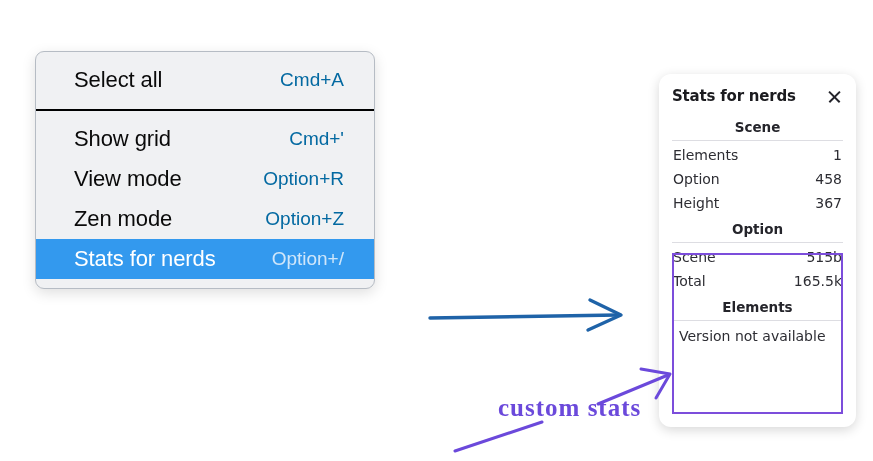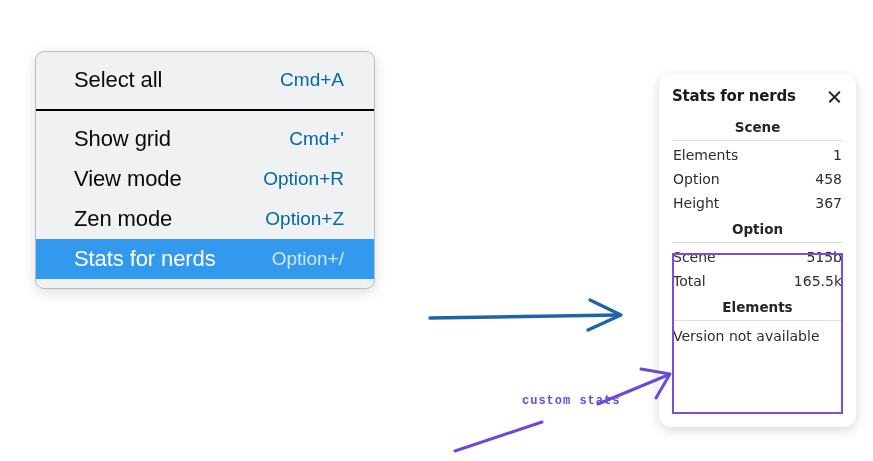--- a/index.html
+++ b/index.html
@@ -123,21 +123,21 @@
     justify-content: space-between;
     align-items: baseline;
     font-size: 14px;
     color: #2d2d33;
     padding: 4px 1px 4px 1px;
   }
   .stat-row .val { font-variant-numeric: tabular-nums; }
   .version-row {
     font-size: 14px;
     color: #2d2d33;
-    padding: 5px 1px;
+    padding: 5px 7px;
     white-space: nowrap;
   }
 
   
   #custom-stats-box {
     position: absolute;
     left: 672px;
     top: 253px;
     width: 171px;
     height: 161px;
@@ -148,24 +148,24 @@
 
   
   #annotations {
     position: absolute;
     left: 0; top: 0;
     width: 873px; height: 461px;
     pointer-events: none;
   }
   #custom-stats-label {
     position: absolute;
-    left: 522px;
+    left: 498px;
     top: 394px;
-    font-family: Liberation Mono, monospace;
-    font-size: 12px;
+    font-family: Liberation Serif, serif;
+    font-size: 25px;
     font-weight: bold;
     letter-spacing: 1px;
     color: #6b49db;
     white-space: nowrap;
   }
 </style>
 </head>
 <body>
 
 <div id="context-menu">

